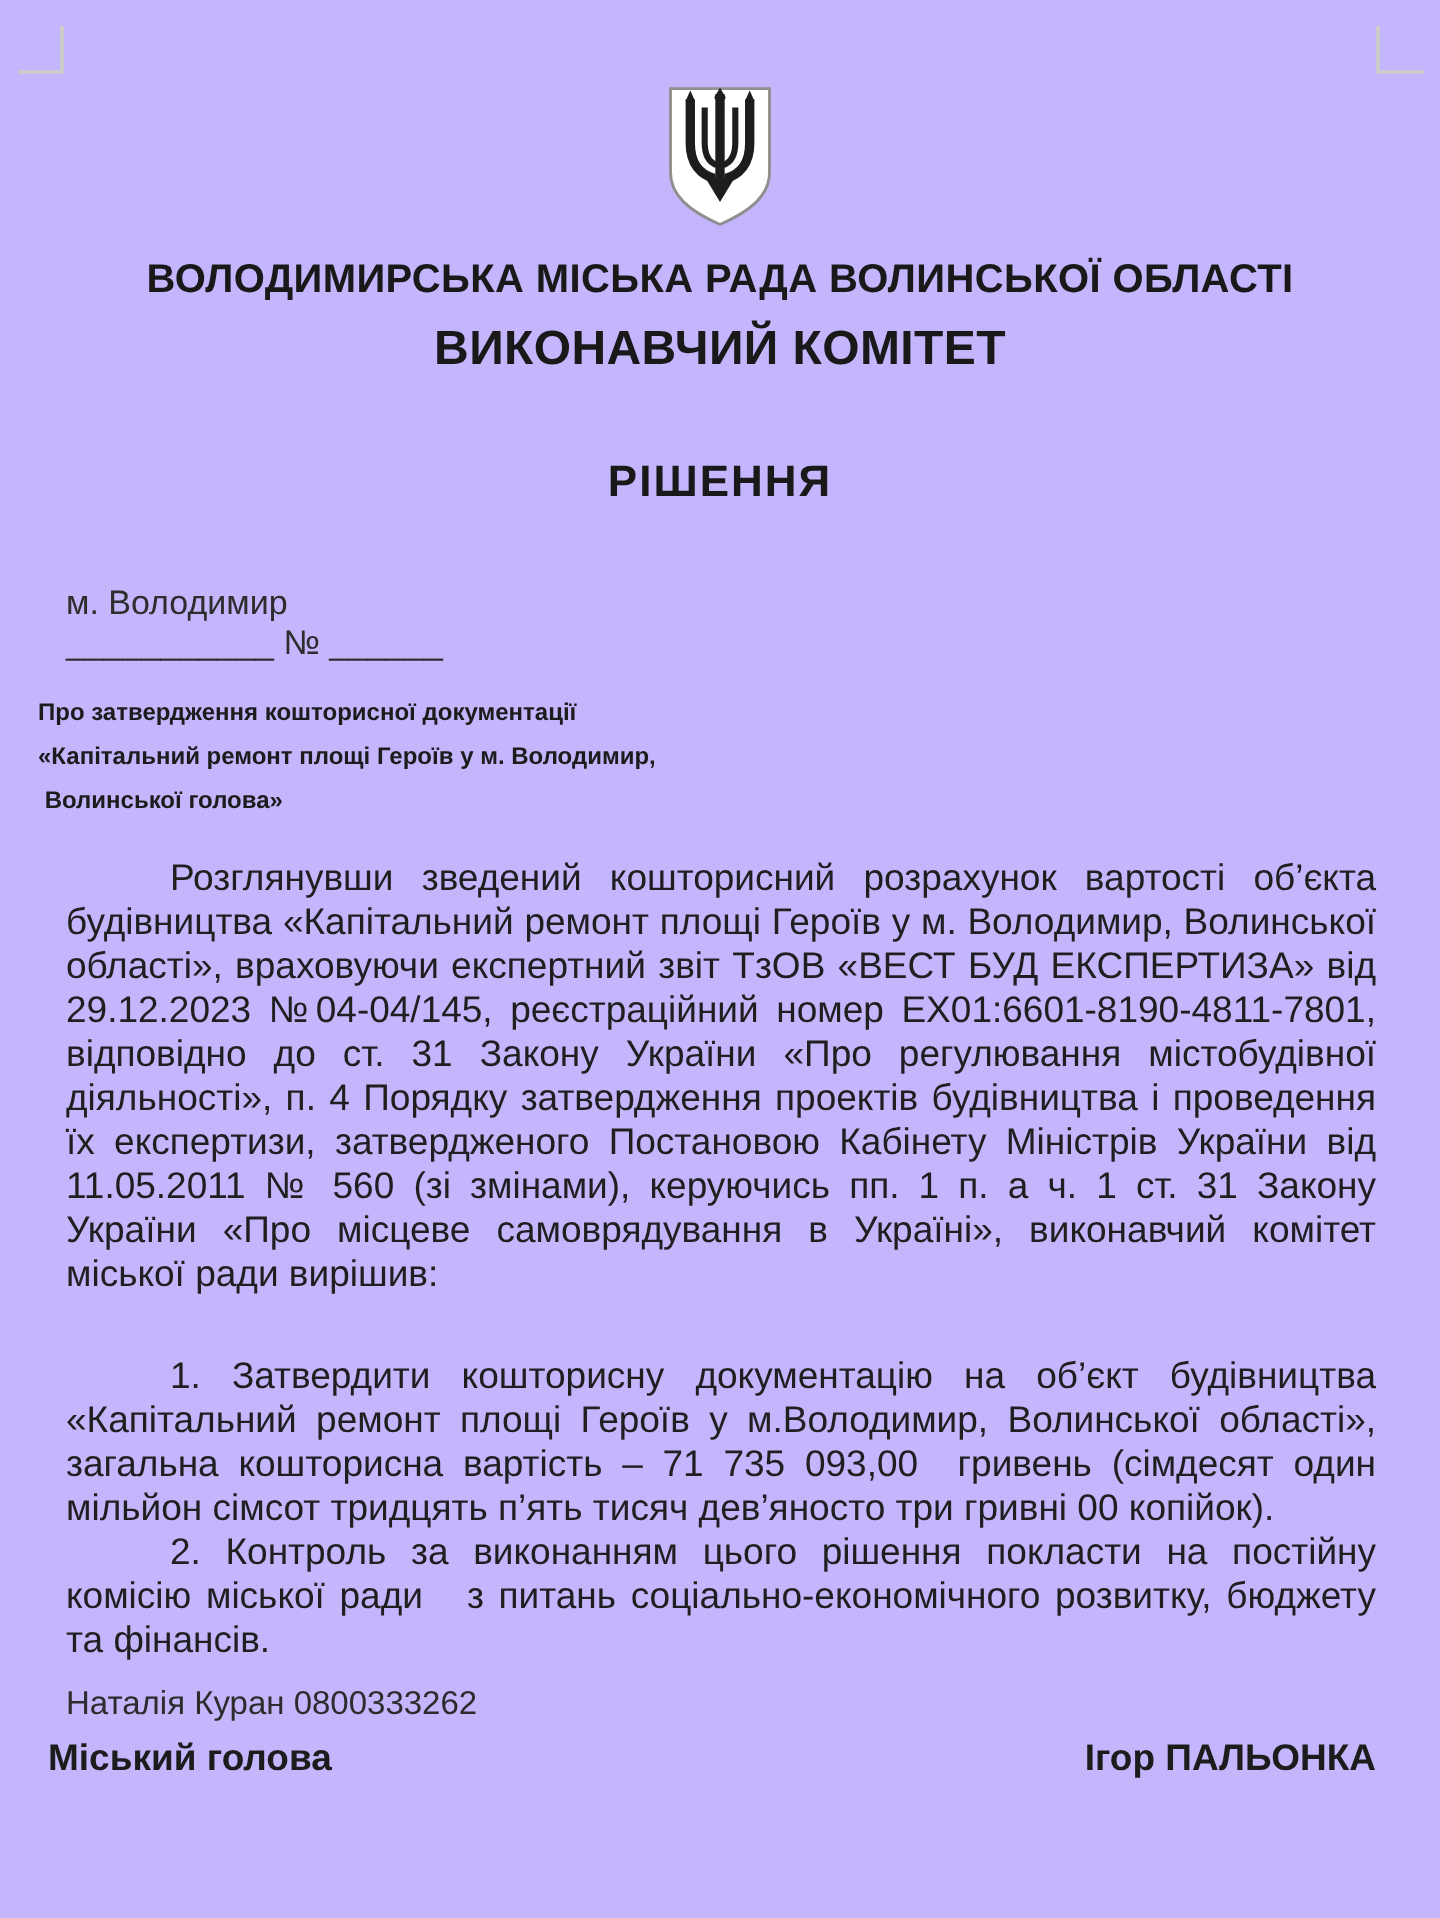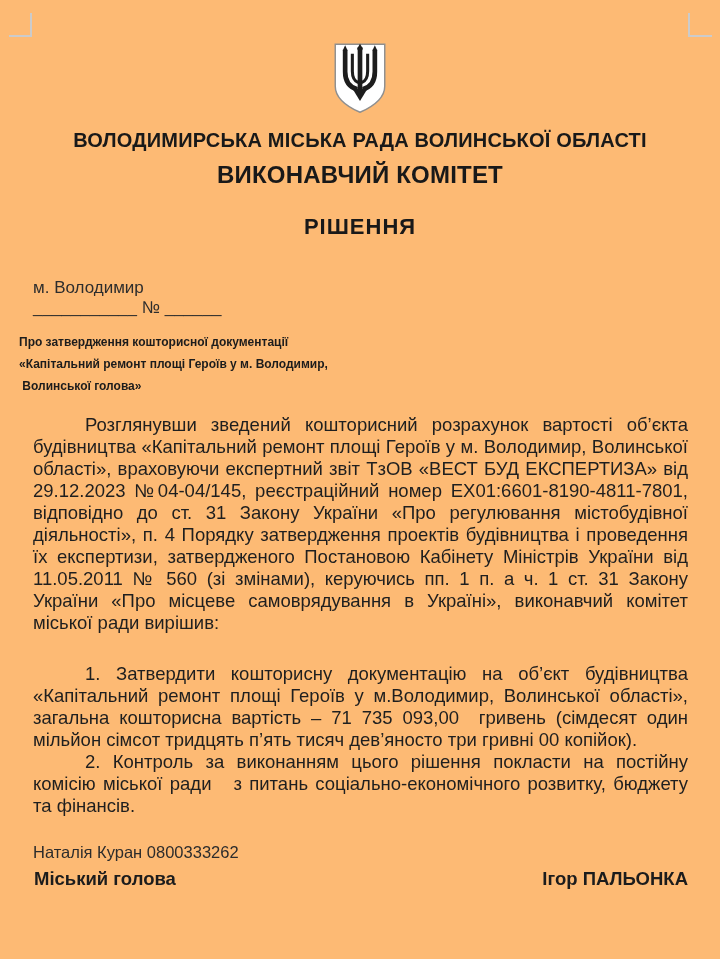--- a/index.html
+++ b/index.html
@@ -1,19 +1,19 @@
 <!DOCTYPE html>
 <html lang="uk"><head>
 <meta charset="utf-8">
 <style>
   html,body { margin:0; padding:0; background:#ffffff; }
   .page {
     position:relative;
     width:720px; height:959px;
-    background:#fdba74;
+    background:#c4b5fd;
     overflow:hidden;
     font-family:"Liberation Sans", sans-serif;
     color:#1f1f1f;
     margin:0 auto;
   }
   
   .corner-tl {
     position:absolute; left:9px; top:13px;
     width:21px; height:22px;
     border-right:2px solid #cbcbcb;
@@ -34,21 +34,21 @@
   .org-line1 {
     font-size:20px; font-weight:700; line-height:24px;
     letter-spacing:0.2px; color:#191919;
   }
   .org-line2 {
     margin-top:11px;
     font-size:24px; font-weight:700; line-height:24px;
     letter-spacing:0.2px; color:#191919;
   }
   .doc-type {
-    margin-top:27px;
+    margin-top:41px;
     font-size:22px; font-weight:700; line-height:26px;
     letter-spacing:1px; color:#191919;
   }
   .requisites {
     margin:38px 0 0 33px;
     font-size:17px; line-height:20px;
     color:#2d2d2d;
   }
   .doc-subject {
     margin:13px 33px 0 19px;
@@ -60,21 +60,21 @@
     margin:0 32px 0 33px;
     font-size:18.5px; line-height:22px;
     text-align:justify;
     text-indent:52px;
     color:#1f1f1f;
   }
   p.preamble { margin-top:17px; }
   p.item-1 { margin-top:29px; }
   p.item-2 { margin-top:0; }
   .signature-row {
-    position:absolute; left:34px; right:32px; top:868px;
+    position:absolute; left:24px; right:32px; top:868px;
     display:flex; justify-content:space-between; align-items:flex-start;
     font-size:18.5px; font-weight:700; line-height:22px;
     color:#1c1c1c;
   }
   .executor-line {
     position:absolute; left:33px; top:842px;
     font-size:16.5px; line-height:20px;
     color:#2c2c2c;
   }
 </style>

